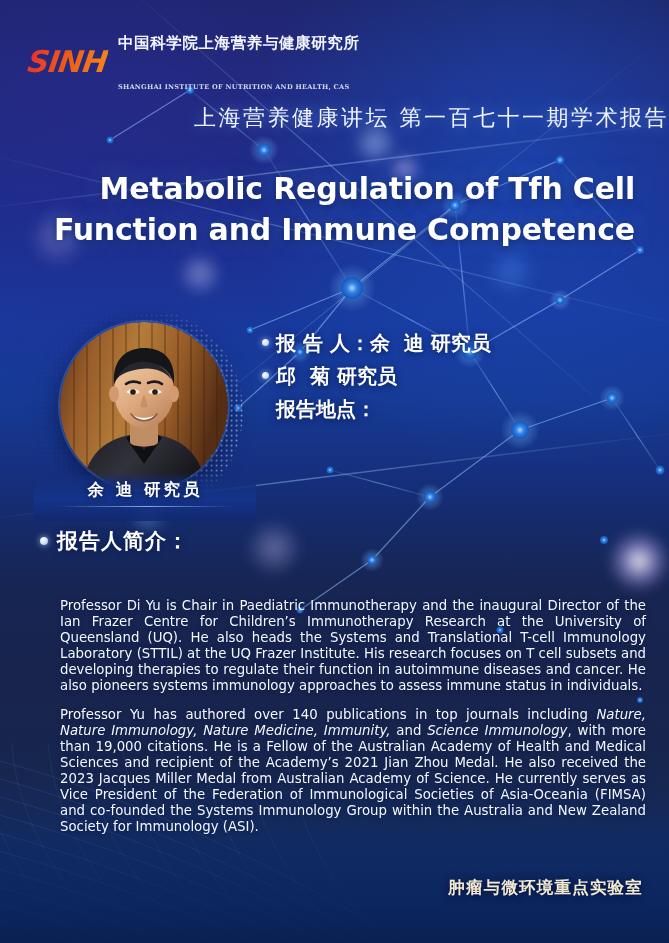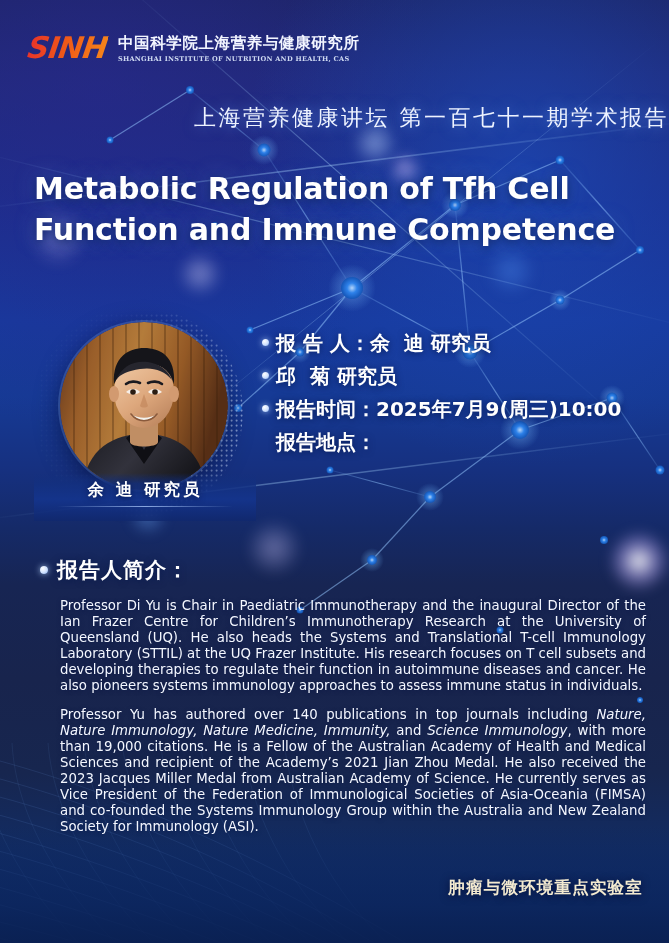--- a/index.html
+++ b/index.html
@@ -61,43 +61,44 @@
     font-size:30px; line-height:1;
     font-weight:bold; font-style:italic;
     letter-spacing:-1px;
     background:linear-gradient(95deg,#e8322a 0%,#ef5a18 48%,#f6861a 100%);
     -webkit-background-clip:text; background-clip:text;
     color:transparent;
     text-shadow:none;
     transform:skewX(-8deg);
     font-family:"DejaVu Sans",sans-serif;
   }
-  .logo-text{ display:flex; flex-direction:column; gap:1px; }
+  .logo-text{ display:flex; flex-direction:column; gap:13px; }
   .logo-cn{
     font-size:15.5px; color:#f2f5ff; font-weight:bold; letter-spacing:.6px;
     font-family:"DejaVu Sans","Liberation Sans",sans-serif;
   }
   .logo-en{
     font-size:6.6px; color:#cfdaf2; letter-spacing:.25px; font-weight:bold;
     font-family:"DejaVu Serif",serif;
+    margin-top:16px;
   }
 
   
   .series{
     position:absolute; top:103px; left:0; right:0;
     text-align:right;
     font-size:22px; color:#eef3ff; letter-spacing:2.5px;
     font-family:"DejaVu Sans","Liberation Sans",sans-serif;
     text-shadow:0 0 14px rgba(110,170,255,.55);
   }
 
   
   .title{
     position:absolute; top:168px; left:34px; right:34px;
-    text-align:left;
+    text-align:right;
     font-size:30px; line-height:41px;
     font-weight:bold; color:#ffffff;
     letter-spacing:-0.2px;
     text-shadow:0 2px 10px rgba(10,30,90,.85), 0 0 22px rgba(120,180,255,.35);
     font-family:"DejaVu Sans","Liberation Sans",sans-serif;
   }
 
   
   .speaker-card{
     position:absolute; left:48px; top:318px;
@@ -149,21 +150,21 @@
     background:radial-gradient(circle at 35% 32%, #ffffff 0%, #cfe1ff 55%, #7fa8e8 100%);
     margin-right:7px; flex:0 0 auto; position:relative; top:-4px;
     box-shadow:0 0 6px rgba(190,220,255,.8);
   }
   .bullet.hidden{ visibility:hidden; }
   .dlabel{ white-space:pre; font-weight:bold; }
   .dvalue{ font-weight:bold; white-space:pre; }
 
   
   .bio-head{
-    position:absolute; left:40px; top:556px;
+    position:absolute; left:40px; top:527px;
     display:flex; align-items:center;
     font-size:21px; color:#ffffff; font-weight:bold;
     letter-spacing:1px;
     font-family:"DejaVu Sans","Liberation Sans",sans-serif;
     text-shadow:0 1px 7px rgba(5,20,70,.8);
   }
   .bio-head .bullet{ top:0; margin-right:9px; width:8px; height:8px; }
 
   .bio{
     position:absolute; left:60px; top:598px; width:586px;
@@ -440,25 +441,20 @@
     <div class="drow">
       <span class="bullet"></span>
       <span class="dlabel">报 告 人：</span>
       <span class="dvalue">余  迪 研究员</span>
     </div>
     <div class="drow">
       <span class="bullet"></span>
       <span class="dvalue">邱  菊 研究员</span>
     </div>
     <div class="drow">
-      <span class="bullet"></span>
-      <span class="dlabel">报告时间：</span>
-      <span class="dvalue">2025年7月9(周三)10:00</span>
-    </div>
-    <div class="drow">
       <span class="bullet hidden"></span>
       <span class="dlabel">报告地点：</span>
     </div>
   </div>
 
   <div class="bio-head">
     <span class="bullet"></span>
     <span>报告人简介：</span>
   </div>
 

